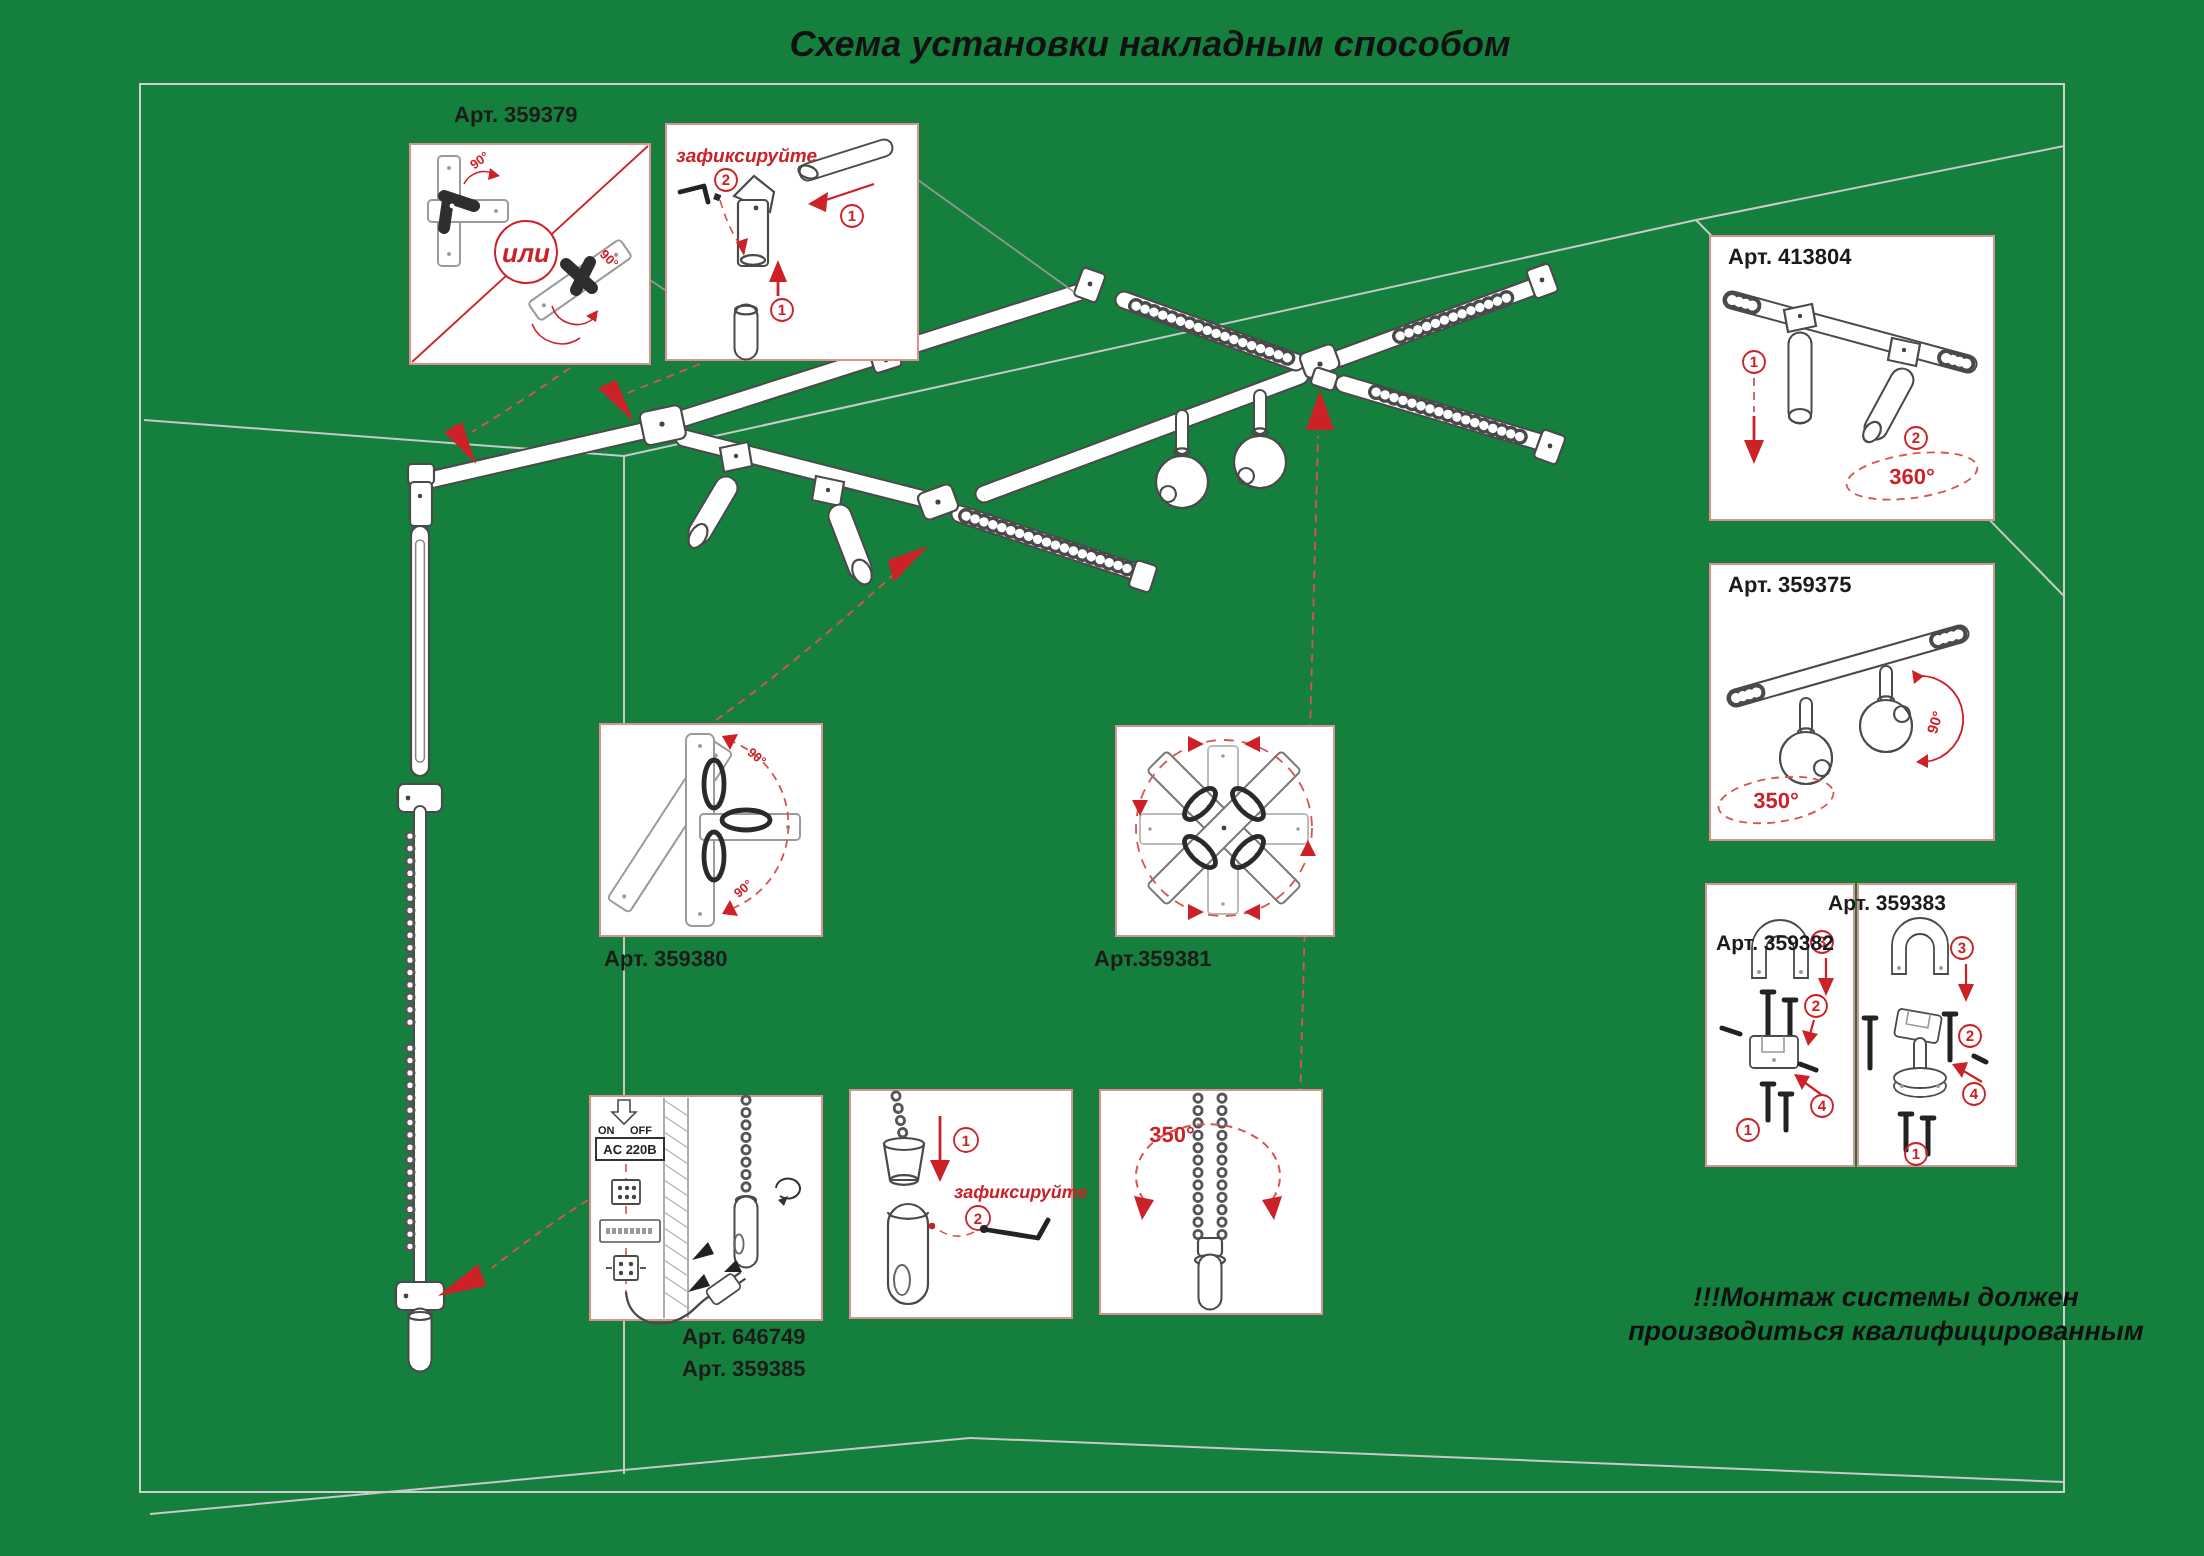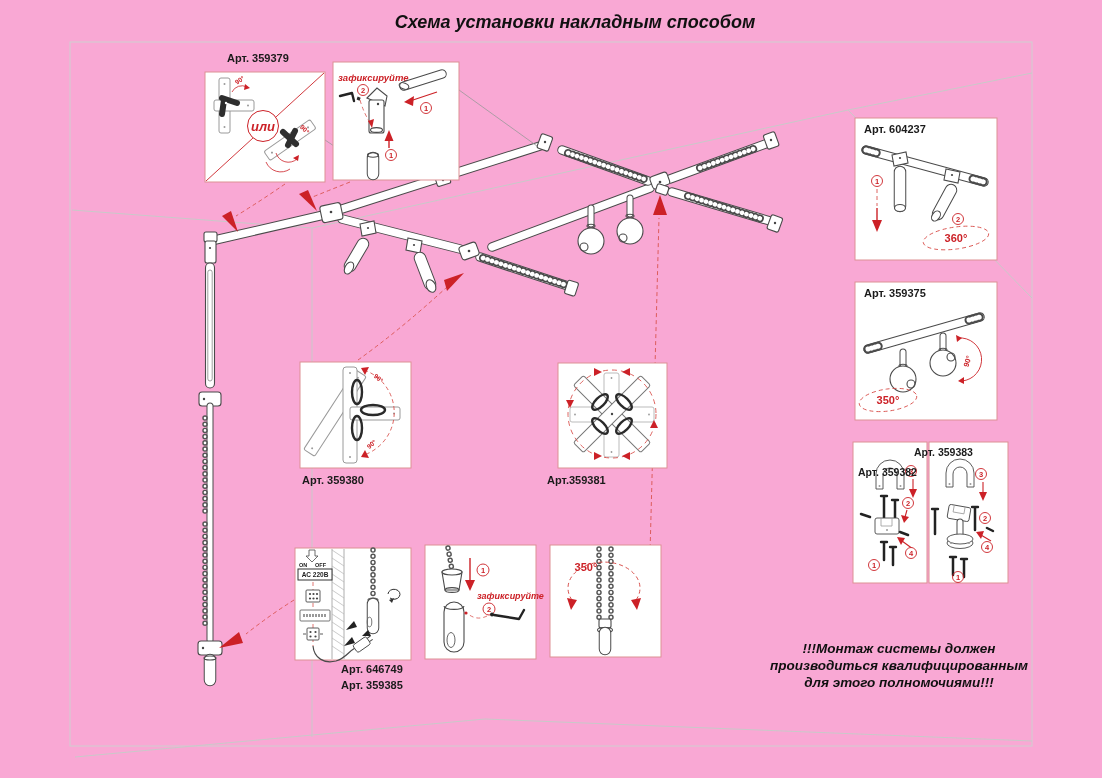--- a/index.html
+++ b/index.html
@@ -1,23 +1,23 @@
 <!DOCTYPE html>
 <html><head>
 <meta charset="utf-8">
 <style>
   html,body{margin:0;padding:0;background:#fff;}
-  .page{position:relative;width:1102px;height:778px;background:#f9a8d4;overflow:hidden;
+  .page{position:relative;width:1102px;height:778px;background:#15803d;overflow:hidden;
         font-family:"Liberation Sans",sans-serif;}
   .title{position:absolute;left:60px;top:12px;width:1030px;text-align:center;
          font-size:18px;font-weight:bold;font-style:italic;color:#111;}
   svg{position:absolute;left:0;top:0;}
   .art{position:absolute;font-size:11px;color:#1b1b1b;white-space:nowrap;font-weight:bold;}
   .art.small{font-size:10.5px;}
-  .warning{position:absolute;left:756px;top:640px;width:286px;text-align:center;
+  .warning{position:absolute;left:800px;top:640px;width:286px;text-align:center;
            font-size:13.5px;line-height:17px;font-weight:bold;font-style:italic;color:#101010;}
   
   .room{stroke:#c9c9c9;stroke-width:1;fill:none;}
   .frame{stroke:#cfcfcf;stroke-width:1;fill:none;}
   .bar-o{stroke:#4a4a4a;stroke-width:9.5;stroke-linecap:round;fill:none;}
   .bar-i{stroke:#fff;stroke-width:7.5;stroke-linecap:round;fill:none;}
   .spot-o{stroke:#4a4a4a;stroke-width:12.5;stroke-linecap:round;fill:none;}
   .spot-i{stroke:#fff;stroke-width:10.5;stroke-linecap:round;fill:none;}
   .rod-o{stroke:#4a4a4a;stroke-width:7;stroke-linecap:round;fill:none;}
   .rod-i{stroke:#fff;stroke-width:5;stroke-linecap:round;fill:none;}
@@ -532,28 +532,27 @@
       <line class="spot-o" x1="605" y1="633" x2="605" y2="649"></line>
         <line class="spot-i" x1="605" y1="633" x2="605" y2="649"></line>
       <text class="rtxt" x="586" y="571">350°</text>
       <path class="redd" d="M572,600 A36,26 0 1 1 636,600" style="stroke-width:1"></path>
       <polygon class="redf" points="567,598 577,600 571,610"></polygon>
       <polygon class="redf" points="641,598 631,600 637,610"></polygon>
     </g>
   </svg>
 
   <div class="art" style="left:227px;top:52px;">Арт. 359379</div>
-  <div class="art" style="left:864px;top:123px;">Арт. 604237</div>
+  <div class="art" style="left:864px;top:123px;">Арт. 413804</div>
   <div class="art" style="left:864px;top:287px;">Арт. 359375</div>
   <div class="art small" style="left:858px;top:466px;">Арт. 359382</div>
   <div class="art small" style="left:914px;top:446px;">Арт. 359383</div>
   <div class="art" style="left:302px;top:474px;">Арт. 359380</div>
   <div class="art" style="left:547px;top:474px;">Арт.359381</div>
   <div class="art" style="left:341px;top:663px;">Арт. 646749</div>
   <div class="art" style="left:341px;top:679px;">Арт. 359385</div>
 
   <div class="warning">
     <div>!!!Монтаж системы должен</div>
     <div>производиться квалифицированным</div>
-    <div>для этого полномочиями!!!</div>
   </div>
 
 </div>
 
 </body></html>

